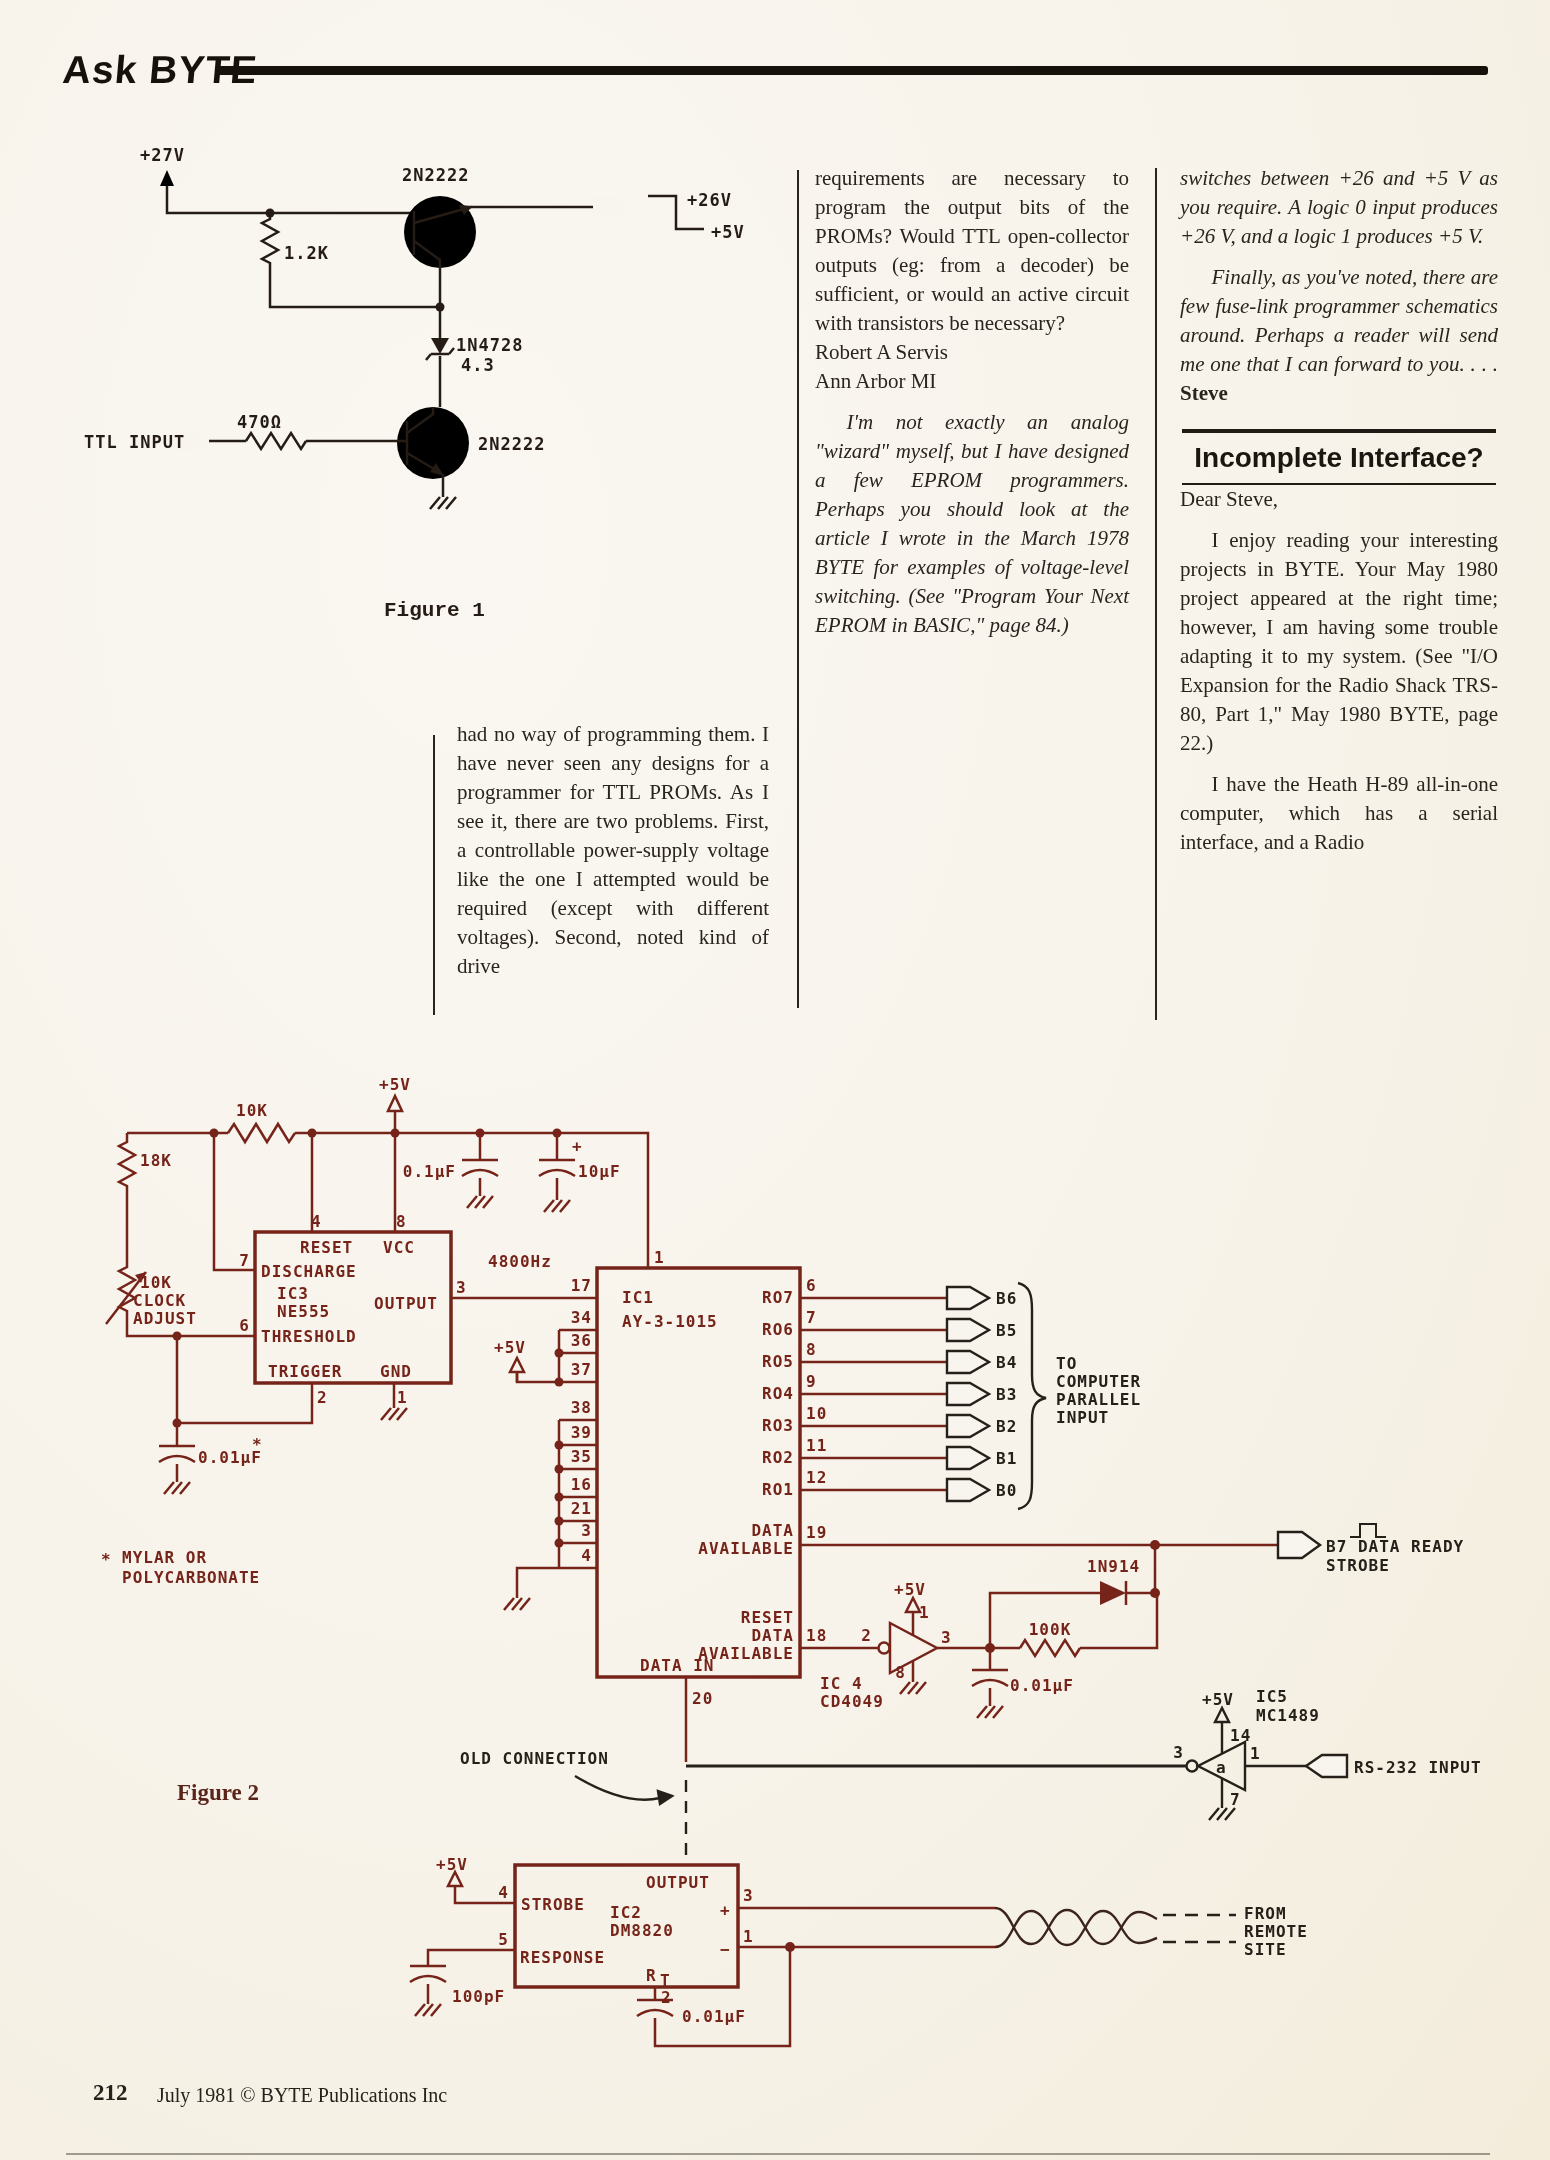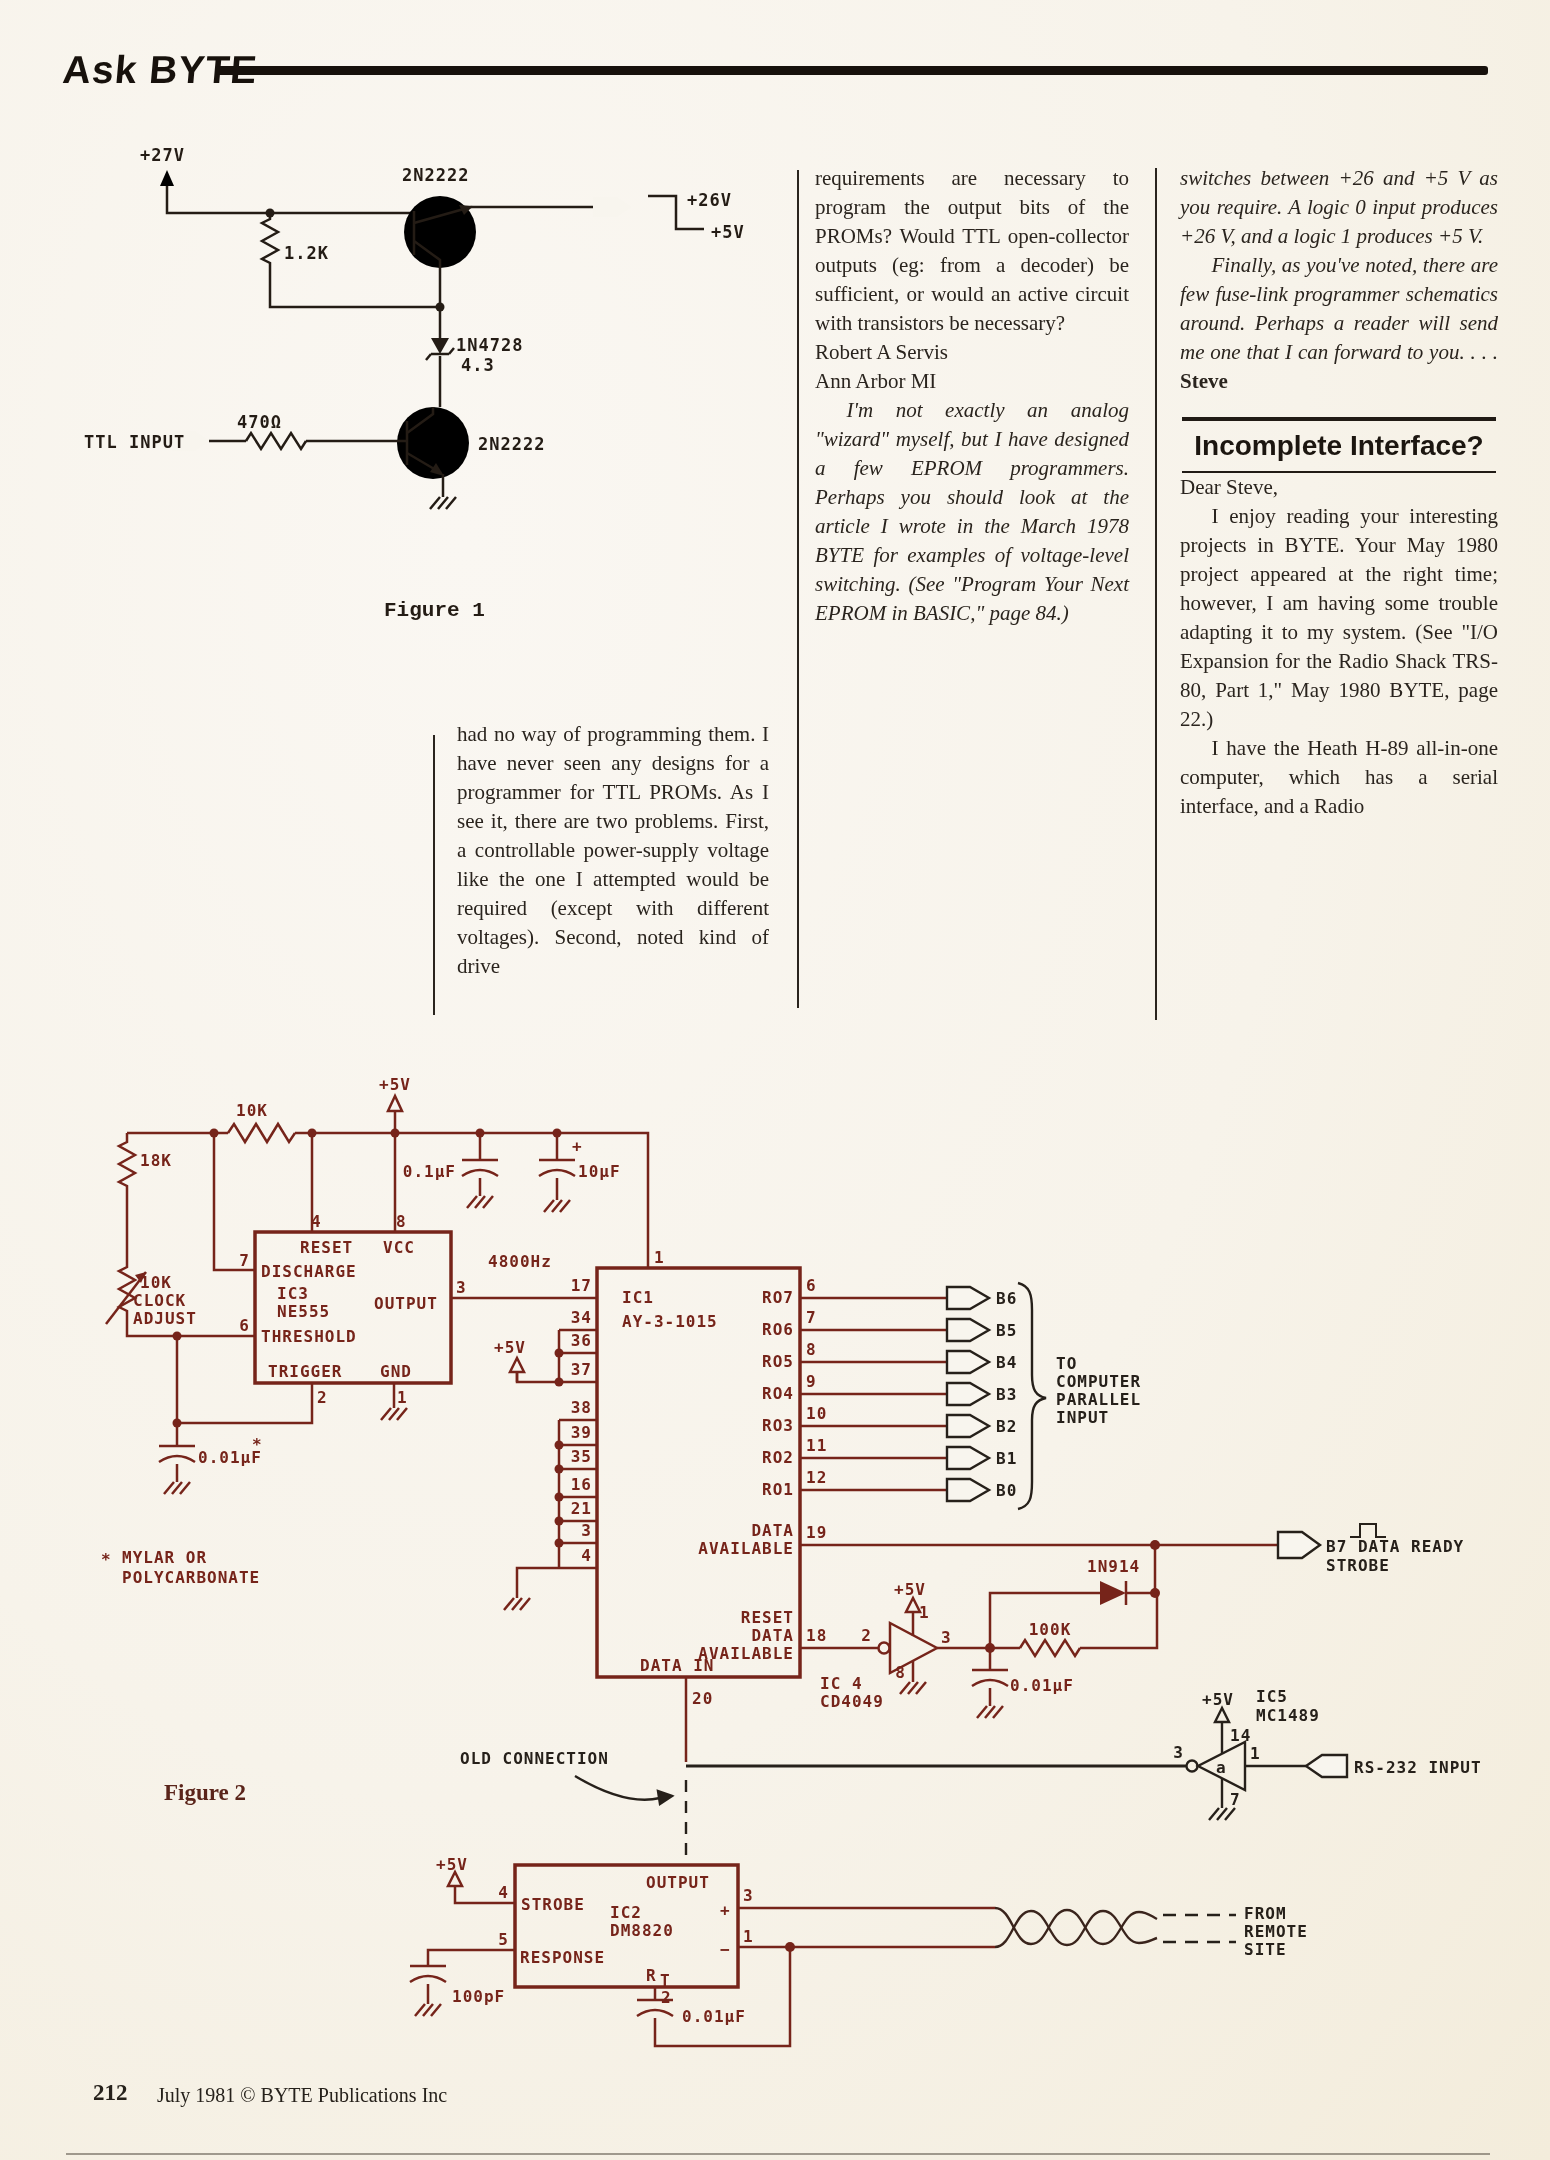--- a/index.html
+++ b/index.html
@@ -7,32 +7,32 @@
     background:radial-gradient(ellipse at 30% 25%, #faf7f2 0%, #f7f3ea 55%, #f3ecdb 100%);
     font-family:"Liberation Serif",serif;color:#26211b;}
   .masthead{position:absolute;left:63px;top:48px;margin:0;
     font-family:"Liberation Sans",sans-serif;font-weight:bold;font-size:39px;
     letter-spacing:1px;color:#17110c;transform:skewX(-5deg);}
   .title-rule{position:absolute;left:216px;top:66px;width:1272px;height:9px;
     background:#17110c;border-radius:3px;}
   .vdiv{position:absolute;width:2px;background:#2a241e;}
   .col{position:absolute;text-align:justify;font-size:21px;line-height:29px;color:#2a241e;}
   .col p{margin:0;}
-  .col p.ind{text-indent:1.5em;}
+  .col p.ind{text-indent:1.5em;margin-top:12px;}
   .it{font-style:italic;}
   .sig{font-weight:normal;}
   .gapa{margin-top:9px;}
   .headblock{margin-top:21px;}
   .thickrule{height:4px;background:#211b15;margin:0 2px 7px 2px;}
   .thinrule{height:2px;background:#211b15;margin:7px 2px 0 2px;}
   .subhead{font-family:"Liberation Sans",sans-serif;font-weight:bold;font-size:28px;
     line-height:36px;text-align:center;color:#1c1610;margin:0;}
   .figcap{position:absolute;font-weight:bold;}
   .fig1cap{left:384px;top:599px;font-size:21px;color:#241c15;font-family:Liberation Mono, monospace;}
-  .fig2cap{left:164px;top:1780px;font-size:23px;color:#5a241a;text-align:right;}
+  .fig2cap{left:177px;top:1780px;font-size:23px;color:#5a241a;text-align:right;}
   .footer-num{position:absolute;left:93px;top:2080px;font-size:23px;font-weight:bold;color:#26211b;}
   .footer-credit{position:absolute;left:157px;top:2084px;font-size:20px;color:#26211b;}
   .bottomline{position:absolute;left:66px;top:2153px;width:1424px;height:2px;background:#575046;opacity:.55;}
   svg{position:absolute;left:0;}
   svg text{font-family:"DejaVu Sans Mono",monospace;font-weight:bold;letter-spacing:1px;}
   .sch1 path,.sch1 line,.sch1 polyline{stroke:#241c15;stroke-width:2.5;fill:none;}
   .sch1 text{fill:#241c15;font-size:17px;}
   .sch2 text{fill:#76241a;font-size:16px;}
   .sch2 text.blk{fill:#26201a;}
 </style>

